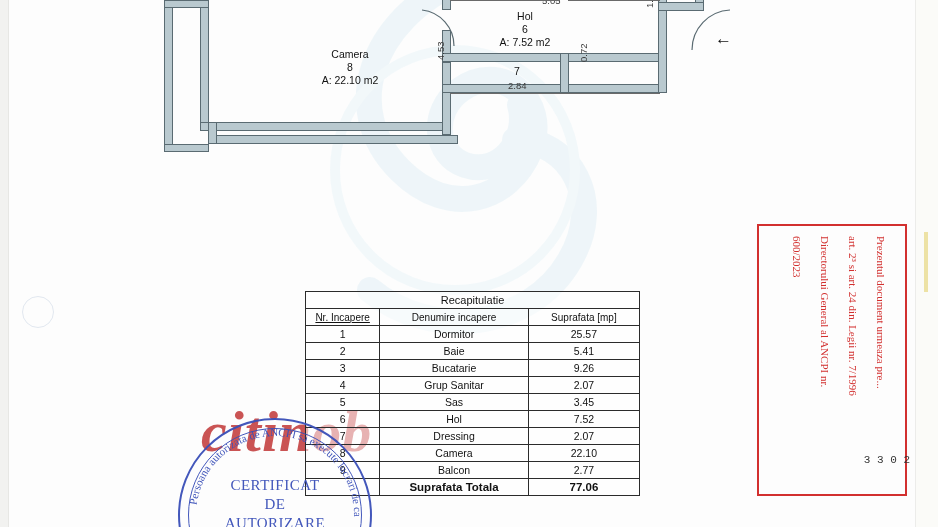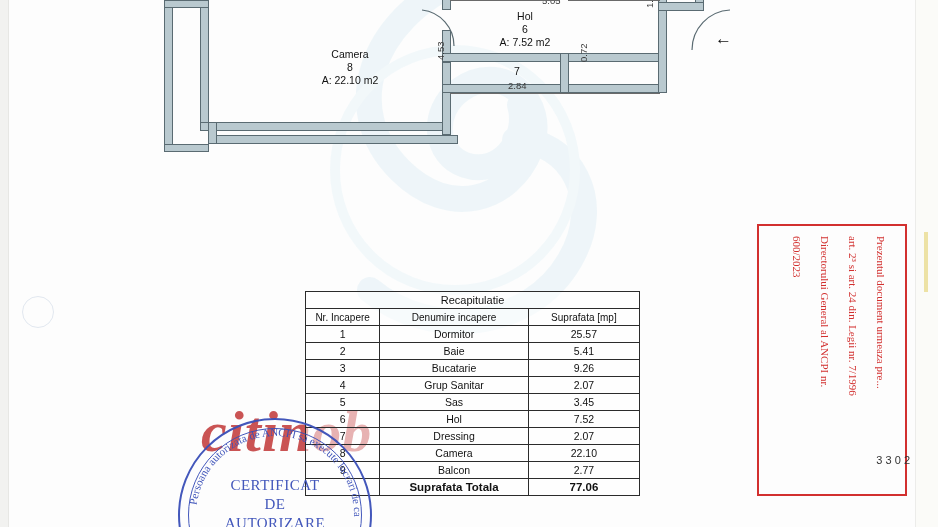--- a/index.html
+++ b/index.html
@@ -142,21 +142,21 @@
     padding: 1px 3px;
     text-align: center;
     height: 14px;
     font-weight: normal;
     color: #111;
   }
   .recap .title-cell {
     font-size: 11px;
     padding: 1px 0;
   }
-  .recap .col-nr { width: 70px; }
+  .recap .col-nr { width: 70px; text-decoration: underline; }
   .recap .col-den { width: 150px; }
   .recap .col-supr { width: 110px; }
   .recap .bold-row td {
     font-weight: bold;
     font-size: 11.5px;
   }
   .recap .hdr td { font-size: 10px; }
 
   
   .stamp-red {
@@ -218,20 +218,21 @@
 
   
   .page-code {
     position: absolute;
     right: 28px;
     top: 455px;
     font-size: 11px;
     color: #333;
     line-height: 11px;
     text-align: center;
+    font-family: Liberation Mono, monospace;
   }
 </style>
 </head>
 <body>
 
 <div id="page">
 
   <div class="paper-edge-left"></div>
   <div class="paper-edge-right"></div>
   <div class="edge-yellow"></div>

